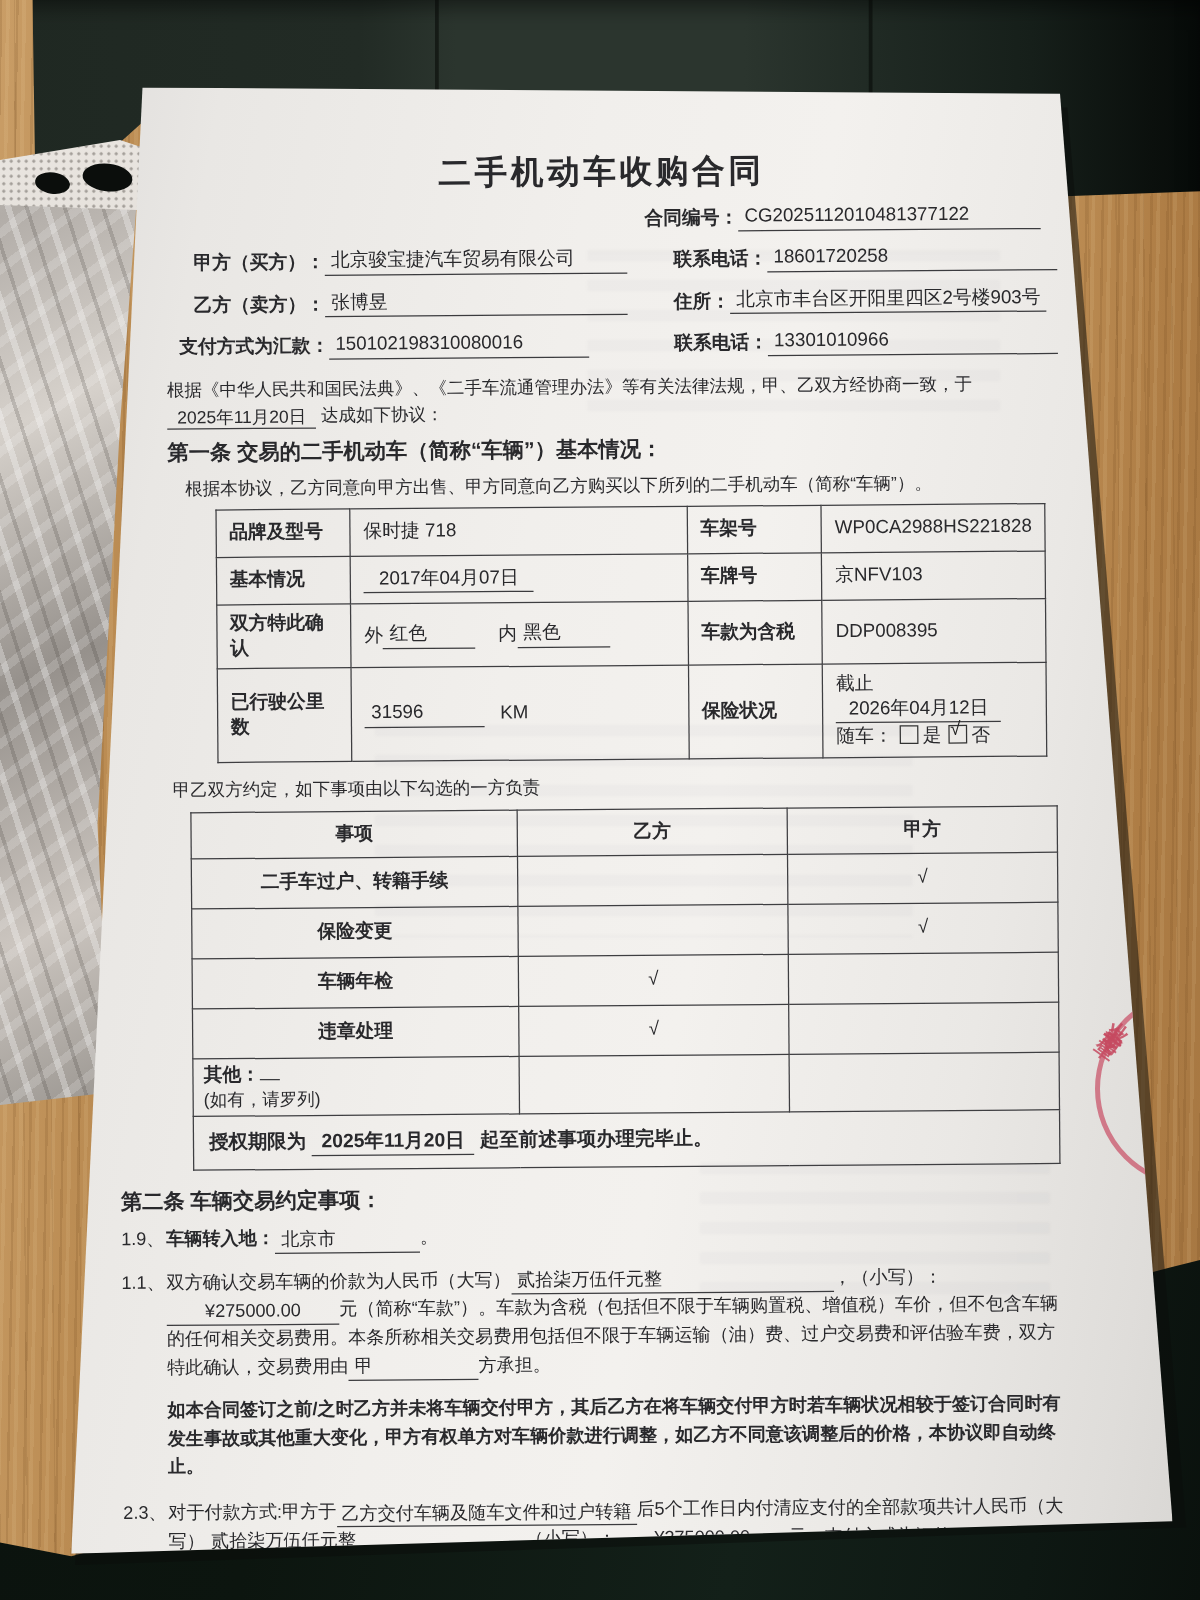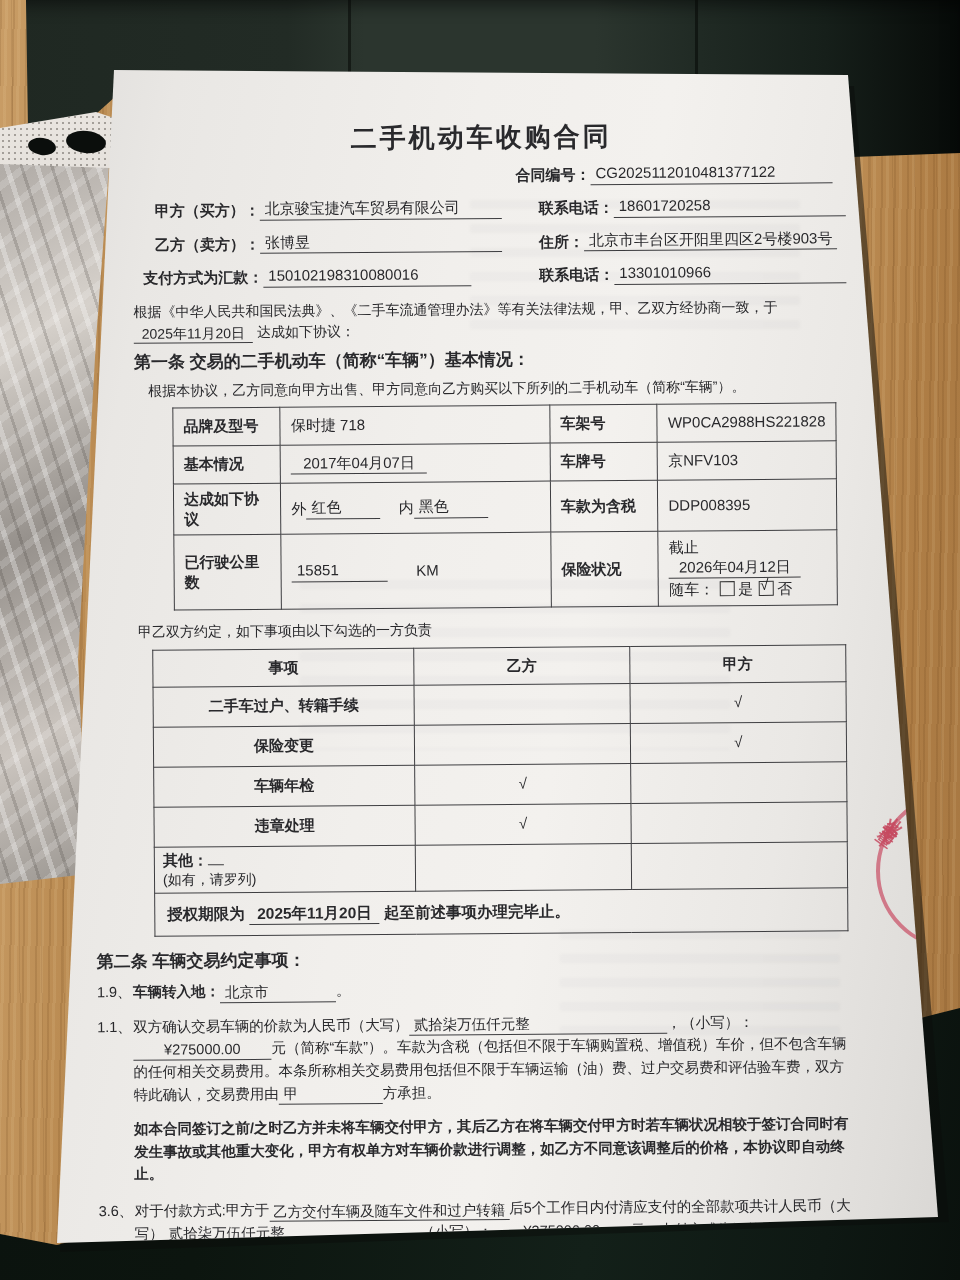--- a/index.html
+++ b/index.html
@@ -191,33 +191,33 @@
           <td class="lab lab2">车架号</td>
           <td>WP0CA2988HS221828</td>
         </tr>
         <tr>
           <td class="lab">基本情况</td>
           <td class="val1"><span class="u" style="padding:0 12px;">2017年04月07日</span></td>
           <td class="lab lab2">车牌号</td>
           <td>京NFV103</td>
         </tr>
         <tr class="tall">
-          <td class="lab">达成如下协议</td>
+          <td class="lab">双方特此确认</td>
           <td class="val1">
             <span>外</span><span class="u" style="min-width:64px;">红色</span>
             <span style="margin-left:14px;">内</span><span class="u" style="min-width:64px;">黑色</span>
           </td>
           <td class="lab lab2">车款为含税</td>
           <td>DDP008395</td>
         </tr>
         <tr class="taller">
           <td class="lab">已行驶公里数</td>
           <td class="val1">
-            <span class="u" style="min-width:86px;">15851</span>
-            <span style="margin-left:24px;">KM</span>
+            <span class="u" style="min-width:86px;">31596</span>
+            <span style="margin-left:8px;">KM</span>
           </td>
           <td class="lab lab2">保险状况</td>
           <td>
             <span class="ins-line">
               <span>截止</span>
               <span class="u" style="padding:0 10px;">2026年04月12日</span>
             </span>
             <span class="ins-line">
               <span>随车：</span><span class="cb"></span><span>是</span><span class="cb"><span class="ck">√</span></span><span>否</span>
             </span>
@@ -281,21 +281,21 @@
       </div>
 
       <div class="clause">
         <span class="num">1.1、</span>
         <span>双方确认交易车辆的价款为人民币（大写）</span><span class="u u-amtcn">贰拾柒万伍仟元整</span><span>，（小写）：</span><span class="u u-amt">¥275000.00</span><span>元（简称“车款”）。车款为含税（包括但不限于车辆购置税、增值税）车价，但不包含车辆的任何相关交易费用。本条所称相关交易费用包括但不限于车辆运输（油）费、过户交易费和评估验车费，双方特此确认，交易费用由</span><span class="u u-payer">甲</span><span>方承担。</span>
       </div>
 
       <div class="warning">如本合同签订之前/之时乙方并未将车辆交付甲方，其后乙方在将车辆交付甲方时若车辆状况相较于签订合同时有发生事故或其他重大变化，甲方有权单方对车辆价款进行调整，如乙方不同意该调整后的价格，本协议即自动终止。</div>
 
       <div class="clause">
-        <span class="num">3.6、</span>
+        <span class="num">2.3、</span>
         <span>对于付款方式:甲方于</span><span class="u u-cond">乙方交付车辆及随车文件和过户转籍</span><span>后5个工作日内付清应支付的全部款项共计人民币（大写）</span><span class="u u-amtcn2">贰拾柒万伍仟元整</span><span>，（小写）：</span><span class="u u-amt">¥275000.00</span><span>元。支付方式为汇款。</span>
       </div>
 
       <div class="clause" style="margin-bottom:4px;">
         <span class="num">2.4、</span>
         <span>乙方的收款账户信息如下：</span>
         
         
       </div>
 

